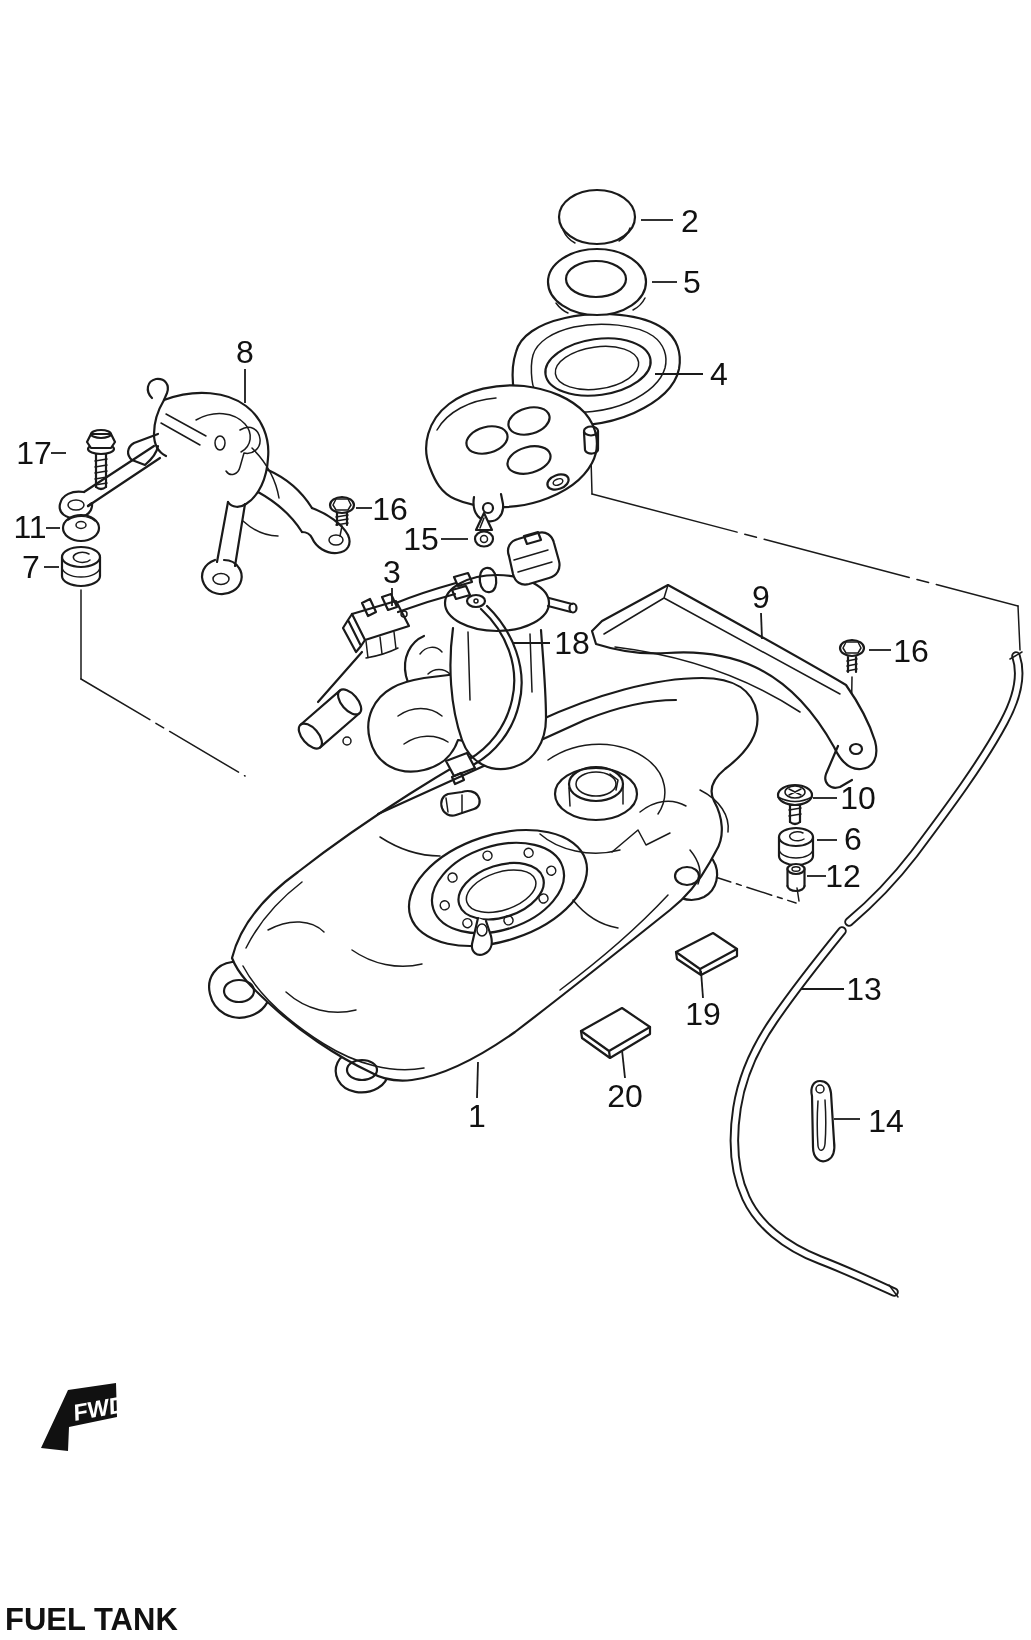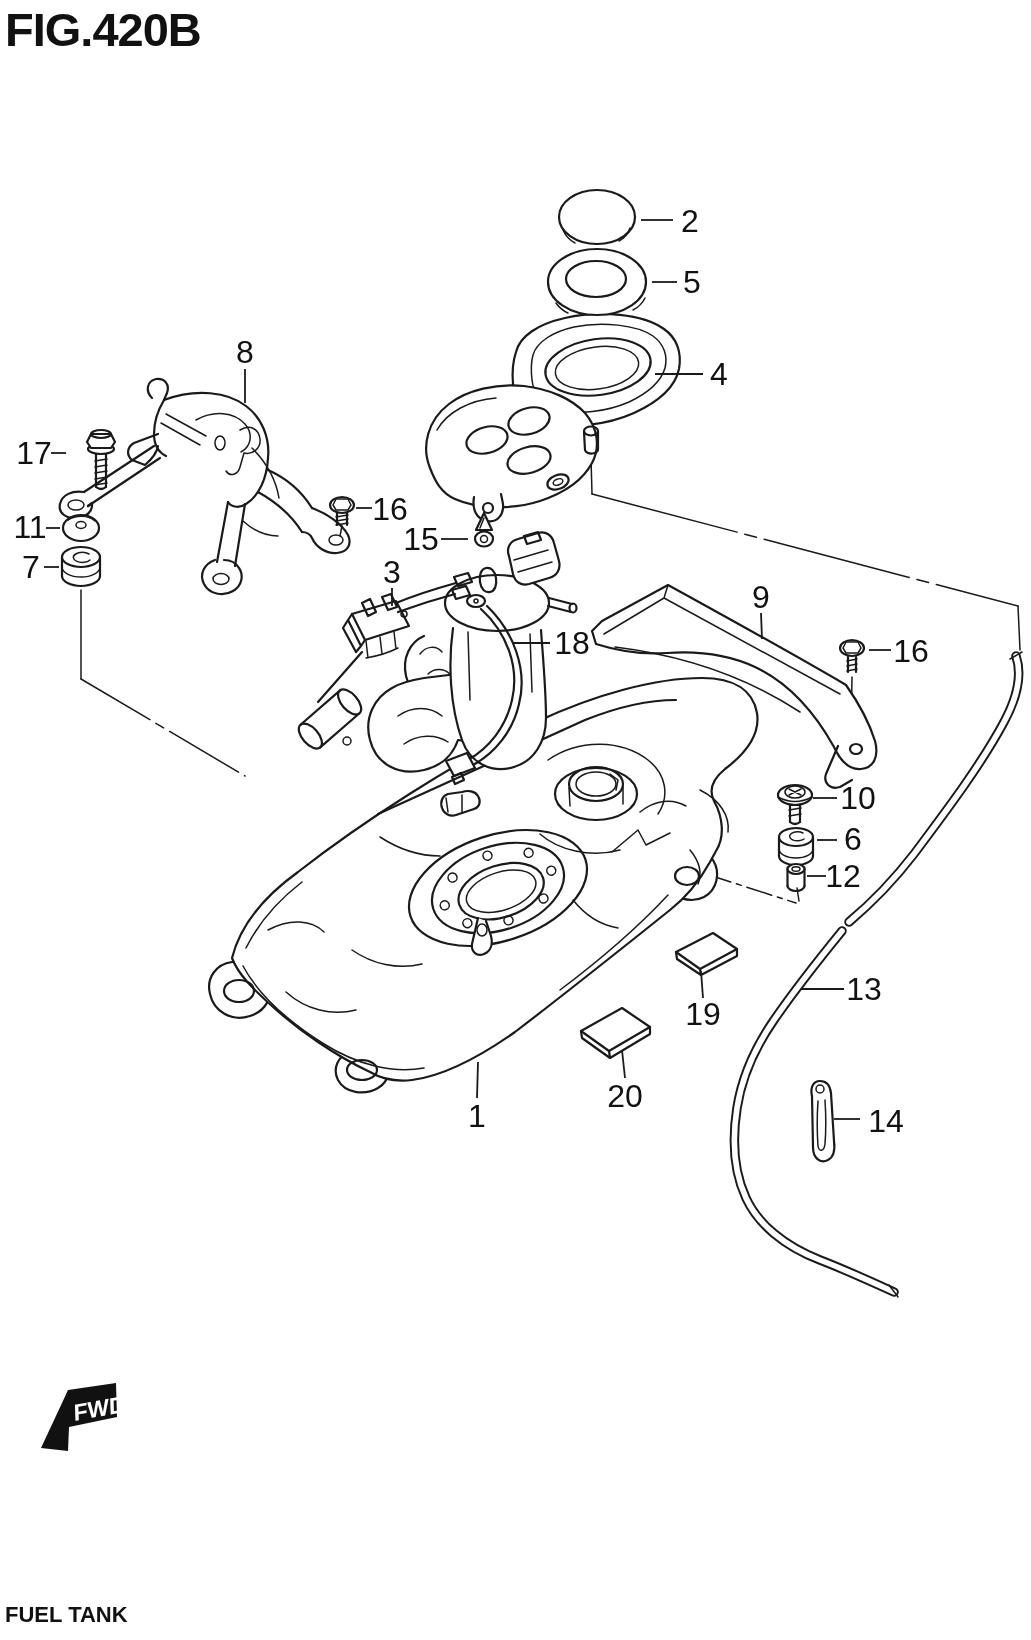--- a/index.html
+++ b/index.html
@@ -5,37 +5,36 @@
   html,body{margin:0;padding:0;background:#fff;}
   .page{
     position:relative;width:1031px;height:1640px;background:#fff;overflow:hidden;
     font-family:"Liberation Sans",sans-serif;color:#111;
   }
   .fig-title{
     position:absolute;left:5px;top:2px;font-size:47px;font-weight:600;
     letter-spacing:-1px;white-space:nowrap;
   }
   .footer-code{position:absolute;left:5px;top:1566px;font-size:31px;font-weight:600;white-space:nowrap;}
-  .footer-name{position:absolute;left:5px;top:1602px;font-size:22px;font-weight:600;white-space:nowrap;}
+  .footer-name{position:absolute;left:5px;top:1602px;font-size:31px;font-weight:600;white-space:nowrap;}
   svg.diagram{position:absolute;left:0;top:0;}
   svg .ln{fill:none;stroke:#1a1a1a;stroke-width:2.2;stroke-linecap:round;stroke-linejoin:round;}
   svg .thin{stroke-width:1.5;}
   svg .fw{fill:#ffffff;}
   svg .leader{fill:none;stroke:#1a1a1a;stroke-width:1.8;}
   svg .callout-num{font-family:"Liberation Sans",sans-serif;font-size:32px;fill:#111;stroke:none;}
   svg .fwd-text{font-family:"Liberation Sans",sans-serif;font-weight:bold;font-size:23px;fill:#fff;stroke:none;letter-spacing:0px;}
   svg .tube{fill:none;stroke:#1a1a1a;stroke-width:9.5;stroke-linecap:round;}
   svg .tube-core{fill:none;stroke:#ffffff;stroke-width:5.6;stroke-linecap:round;}
 </style>
 </head>
 <body>
 
 <div class="page">
 
-  <div class="fig-title">FIG.420B</div>
 
   <svg class="diagram" width="1031" height="1640" viewBox="0 0 1031 1640" xmlns="http://www.w3.org/2000/svg">
 
     <g class="ln thin">
       <path d="M591,458 L592,494"></path>
       <path d="M592,494 L1018,606" stroke-dasharray="150 8 12 8"></path>
       <path d="M1018,606 L1020,650"></path>
       <path d="M81,590 L81,679"></path>
       <path d="M81,679 L245,776" stroke-dasharray="80 7 9 7"></path>
       <path d="M852,677 L851,740" stroke-dasharray="18 5 4 5"></path>

